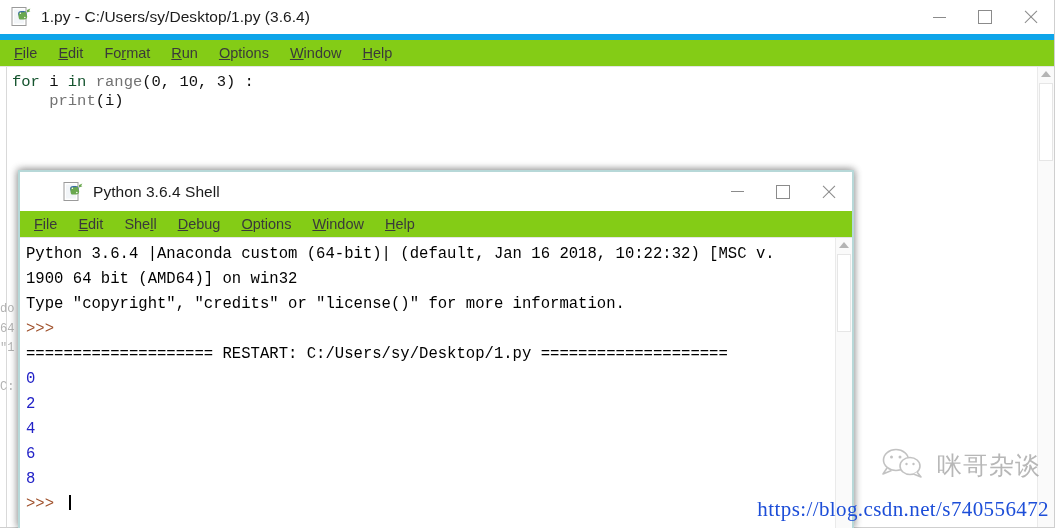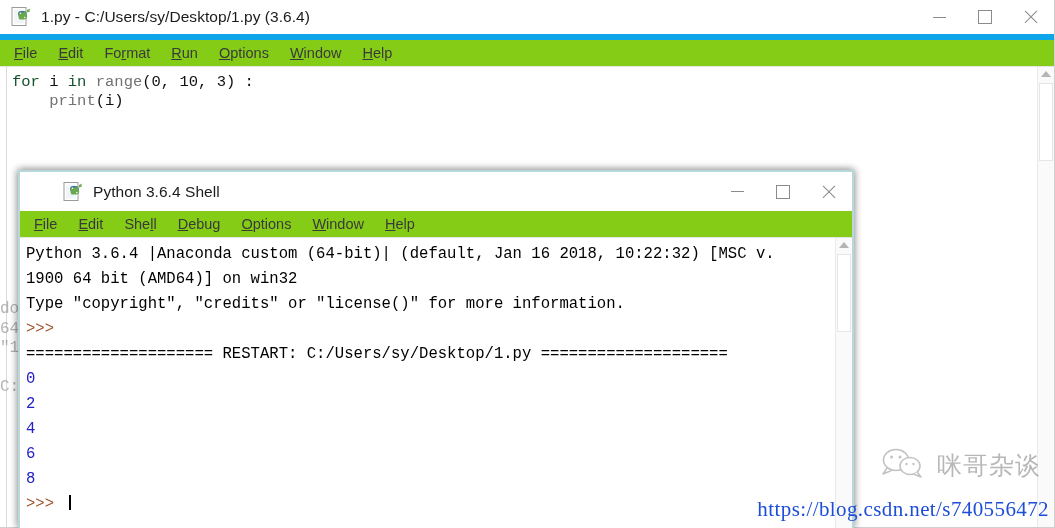--- a/index.html
+++ b/index.html
@@ -224,21 +224,21 @@
     white-space: nowrap;
     pointer-events: none;
   }
 
   
   .ghost-col {
     position: absolute;
     left: 0px; top: 300px;
     width: 18px;
     font-family: "Liberation Mono", monospace;
-    font-size: 16px;
+    font-size: 12px;
     line-height: 19.6px;
     color: #9a9a9a;
     white-space: pre;
     overflow: hidden;
     opacity: 0.75;
   }
 </style>
 </head>
 <body>
 

